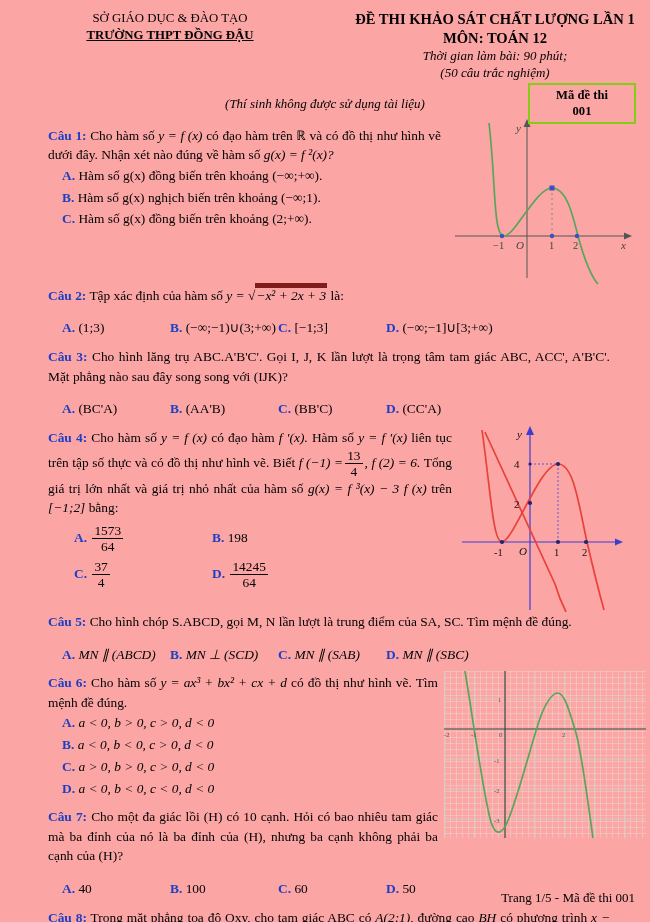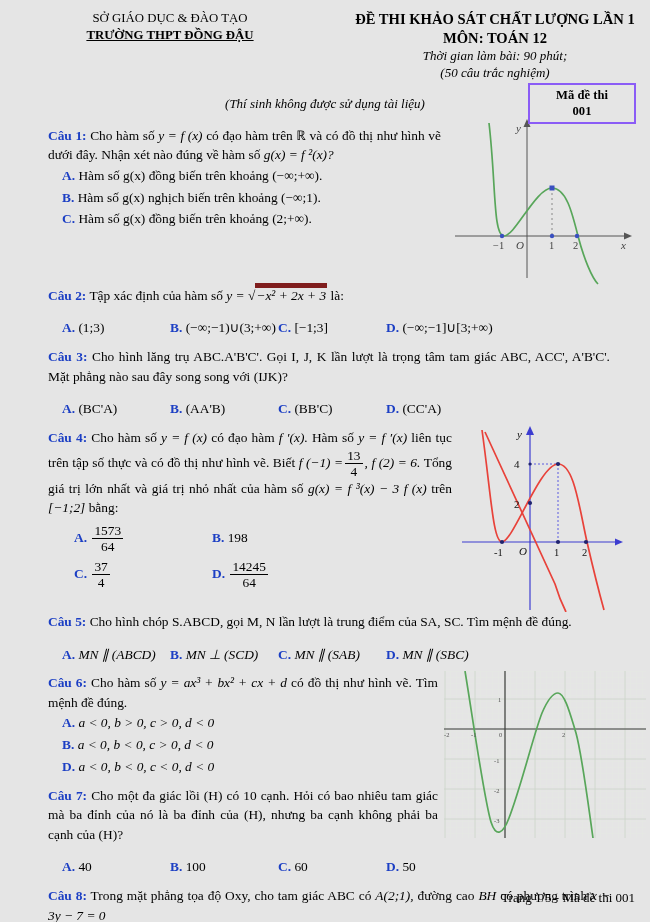--- a/index.html
+++ b/index.html
@@ -1,26 +1,26 @@
 <!DOCTYPE html>
 <html lang="vi"><head>
 <meta charset="utf-8">
 <style>
   html,body{margin:0;padding:0;background:#fff;}
-  .page{width:650px;height:922px;position:relative;background:#e5e5e5;overflow:hidden;
+  .page{width:650px;height:922px;position:relative;background:#fca5a5;overflow:hidden;
         font-family:"Liberation Serif",serif;font-size:13.4px;color:#000;}
   
   header{display:flex;padding-top:10px;}
   .hdr-left{width:340px;text-align:center;line-height:1.3;}
   .hdr-left .l1{font-size:12.8px;}
   .hdr-left .l2{font-size:12.8px;font-weight:bold;text-decoration:underline;}
   .hdr-right{flex:1;text-align:center;line-height:1.3;}
   .hdr-right .t1{font-weight:bold;font-size:14.6px;}
   .hdr-right .t2{font-style:italic;font-size:13px;}
-  .code-box{position:absolute;top:83px;right:14px;width:104px;border:2px solid #8b5cf6;
+  .code-box{position:absolute;top:83px;right:14px;width:104px;border:2px solid #84cc16;
             text-align:center;font-weight:bold;font-size:12.6px;line-height:1.3;padding:2px 0;}
   .notice{text-align:center;font-style:italic;margin-top:14px;font-size:13px;}
   .cand{padding-left:55px;margin-top:3px;white-space:nowrap;overflow:hidden;width:585px;font-size:13px;}
   
   main{padding:14px 40px 0 48px;}
   .q{margin-bottom:8px;}
   .q p{margin:0;text-align:justify;line-height:1.46;}
   .ql{color:#1c3fc4;font-weight:bold;}
   .ol{color:#1c3fc4;font-weight:bold;}
   .m{font-style:italic;}
@@ -217,20 +217,21 @@
       <p>
         <span class="ql">Câu 6:</span>
         <span>Cho hàm số</span>
         <span class="m">y = ax³ + bx² + cx + d</span>
         <span>có đồ thị như hình vẽ.</span>
         <span>Tìm mệnh đề đúng.</span>
       </p>
       <div class="optlist">
         <div class="opt"><b class="ol">A.</b> <span class="m">a &lt; 0, b &gt; 0, c &gt; 0, d &lt; 0</span></div>
         <div class="opt"><b class="ol">B.</b> <span class="m">a &lt; 0, b &lt; 0, c &gt; 0, d &lt; 0</span></div>
+        <div class="opt"><b class="ol">C.</b> <span class="m">a &gt; 0, b &gt; 0, c &gt; 0, d &lt; 0</span></div>
         <div class="opt"><b class="ol">D.</b> <span class="m">a &lt; 0, b &lt; 0, c &lt; 0, d &lt; 0</span></div>
       </div>
     </div>
 
     <div class="q">
       <p>
         <span class="ql">Câu 7:</span>
         <span>Cho một đa giác lồi (H) có 10 cạnh. Hỏi có bao nhiêu tam giác mà ba đỉnh của nó là ba đỉnh của (H), nhưng ba cạnh không phải ba cạnh của (H)?</span>
       </p>
       <div class="optrow">

